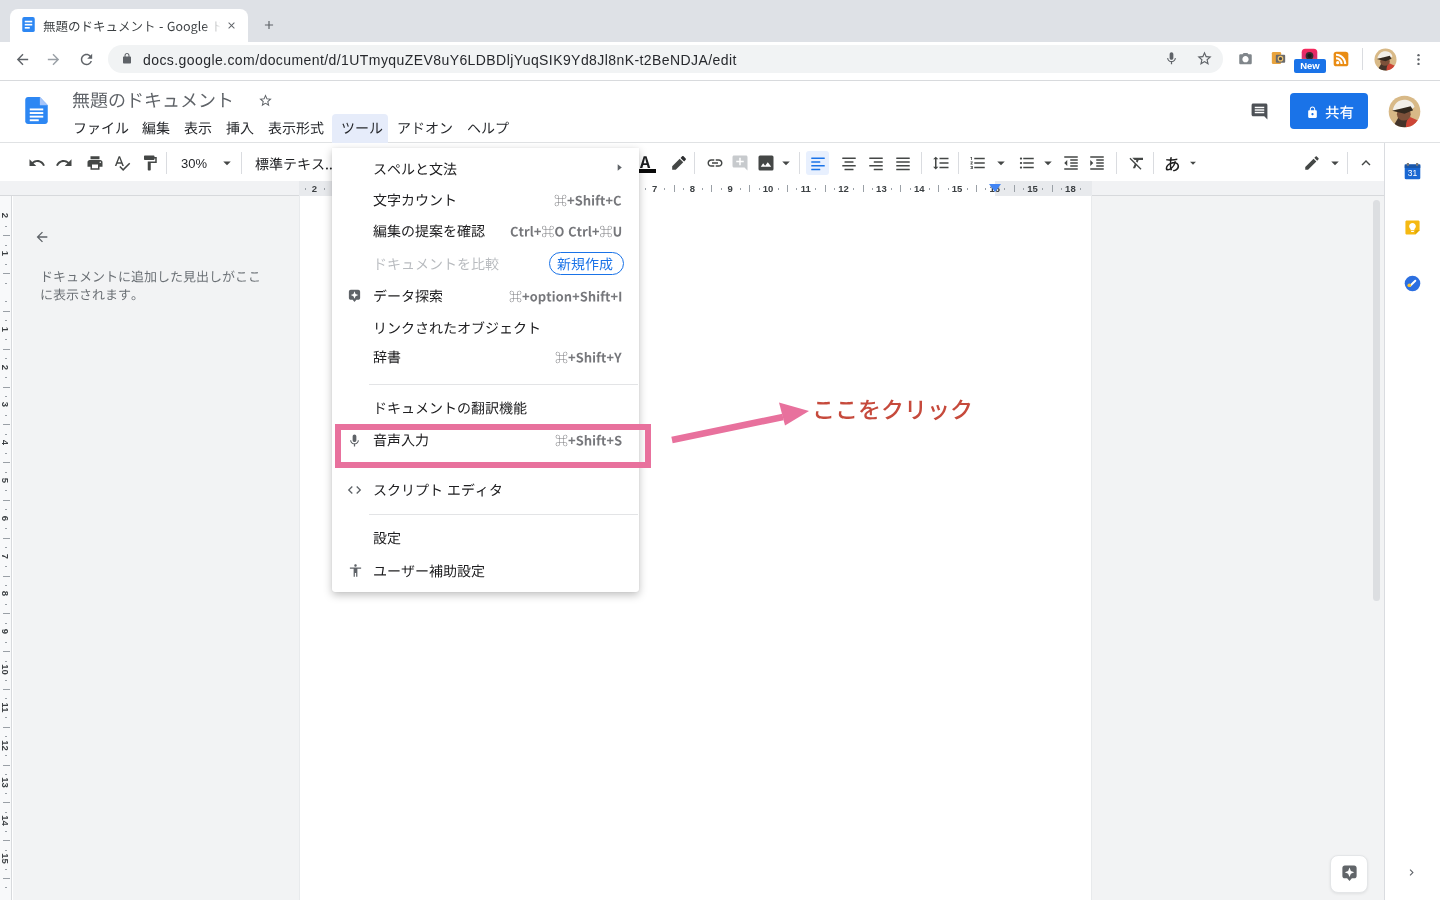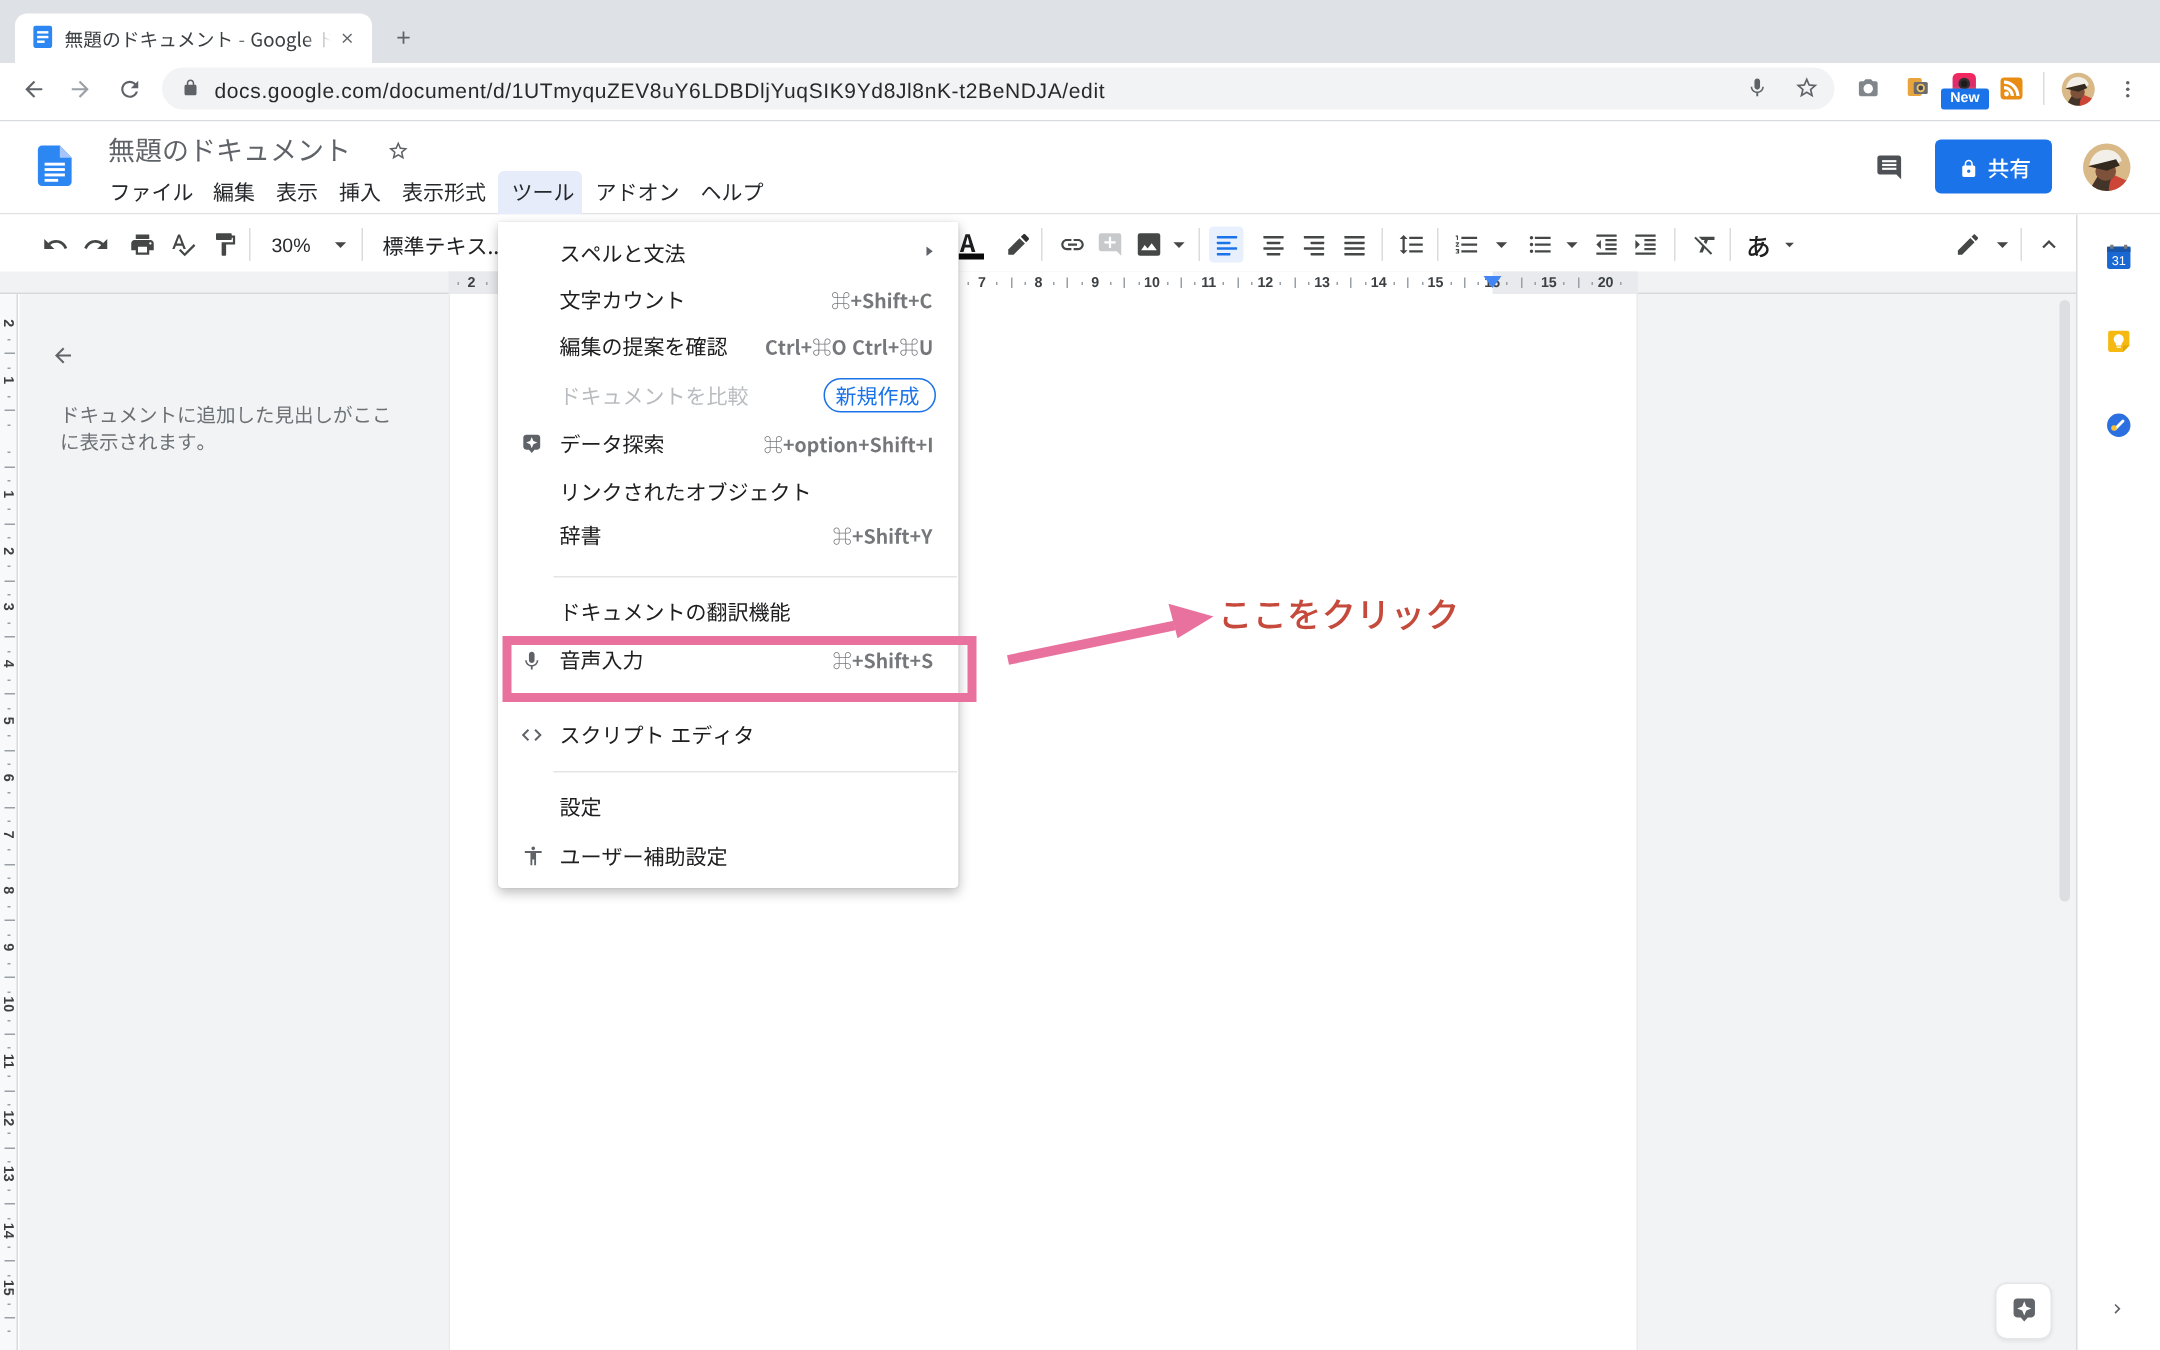--- a/index.html
+++ b/index.html
@@ -371,21 +371,21 @@
 <div class="abs" style="left:975.9px;top:185px;width:1px;height:7px;background:#9aa0a6"></div>
 <div class="abs" style="left:985.4px;top:188px;width:1px;height:2px;background:#9aa0a6"></div>
 <div class="abs" style="left:988.8px;top:183px;width:12px;text-align:center;font-size:9.5px;color:#3c4043;font-weight:bold">16</div>
 <div class="abs" style="left:1004.2px;top:188px;width:1px;height:2px;background:#9aa0a6"></div>
 <div class="abs" style="left:1013.7px;top:185px;width:1px;height:7px;background:#9aa0a6"></div>
 <div class="abs" style="left:1023.1px;top:188px;width:1px;height:2px;background:#9aa0a6"></div>
 <div class="abs" style="left:1026.6px;top:183px;width:12px;text-align:center;font-size:9.5px;color:#3c4043;font-weight:bold">15</div>
 <div class="abs" style="left:1042.0px;top:188px;width:1px;height:2px;background:#9aa0a6"></div>
 <div class="abs" style="left:1051.5px;top:185px;width:1px;height:7px;background:#9aa0a6"></div>
 <div class="abs" style="left:1060.9px;top:188px;width:1px;height:2px;background:#9aa0a6"></div>
-<div class="abs" style="left:1064.4px;top:183px;width:12px;text-align:center;font-size:9.5px;color:#3c4043;font-weight:bold">20</div>
+<div class="abs" style="left:1064.4px;top:183px;width:12px;text-align:center;font-size:9.5px;color:#3c4043;font-weight:bold">18</div>
 <div class="abs" style="left:1079.9px;top:188px;width:1px;height:2px;background:#9aa0a6"></div>
 <svg style="position:absolute;left:988px;top:183px" width="14" height="10" viewBox="0 0 14 10">
     <path d="M1 1h12L7 9z" fill="#4285f4"></path>
   </svg>
 <div class="abs" style="left:0;top:196px;width:12px;height:704px;background:#f8f9fa;border-right:1px solid #d8dadd"></div>
 <div class="abs" style="left:-1px;top:210.4px;width:12px;font-size:9.5px;color:#3c4043;font-weight:bold;transform:rotate(90deg);text-align:center">2</div>
 <div class="abs" style="left:3px;top:235.3px;width:7px;height:1px;background:#9aa0a6"></div>
 <div class="abs" style="left:5px;top:225.8px;width:2px;height:1px;background:#9aa0a6"></div>
 <div class="abs" style="left:5px;top:244.8px;width:2px;height:1px;background:#9aa0a6"></div>
 <div class="abs" style="left:-1px;top:248.2px;width:12px;font-size:9.5px;color:#3c4043;font-weight:bold;transform:rotate(90deg);text-align:center">1</div>

